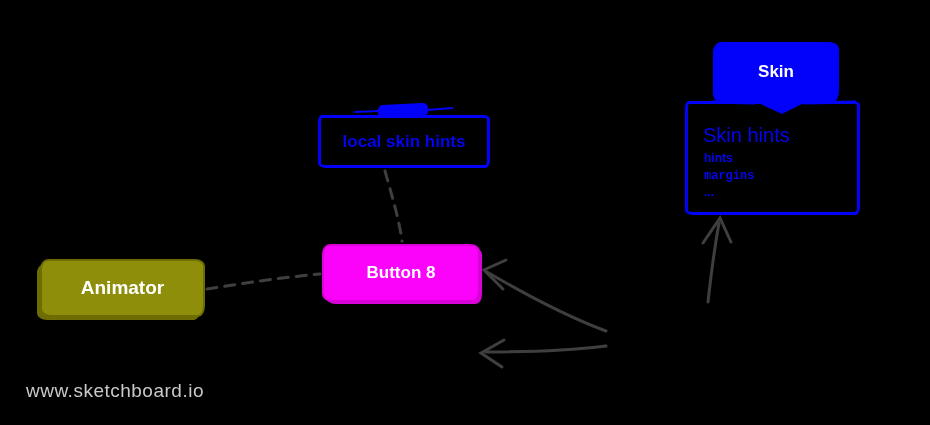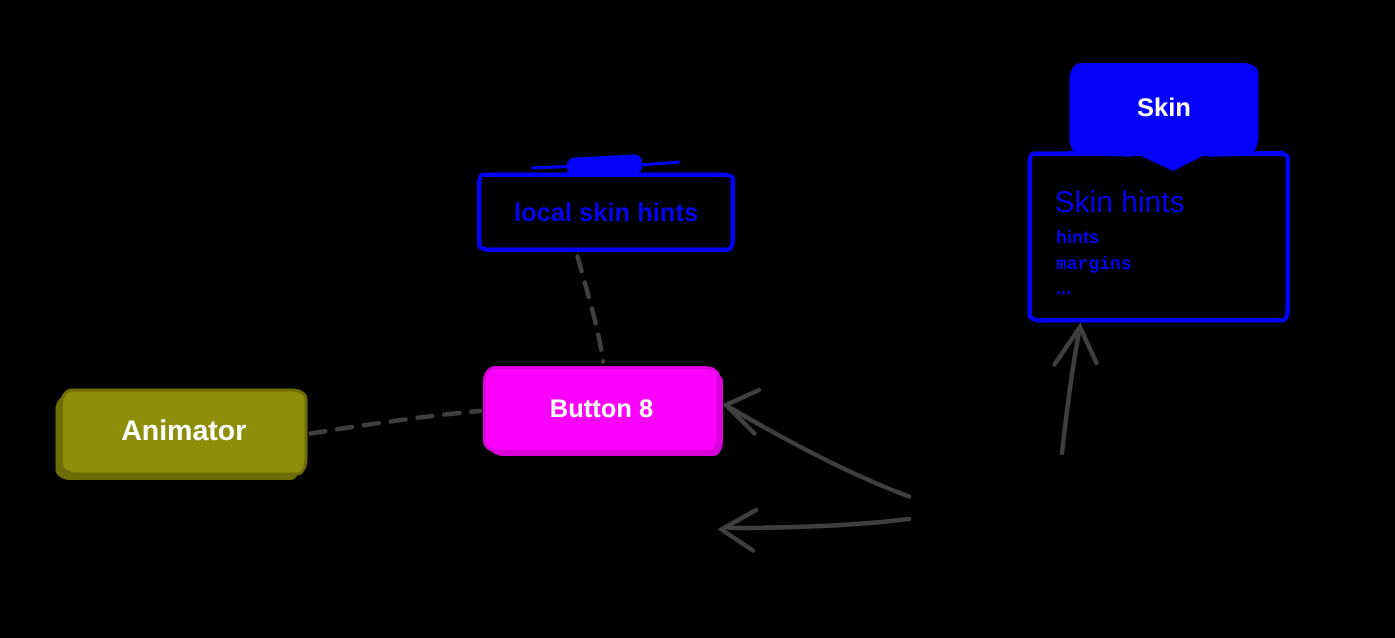--- a/index.html
+++ b/index.html
@@ -164,13 +164,14 @@
       <line x1="427" y1="110" x2="453" y2="108" stroke="var(--blue)" stroke-width="2"></line>
     </g>
 
     <g>
       <polygon points="750,99 812,99 782,114" fill="var(--blue)"></polygon>
       <line x1="712" y1="102" x2="755" y2="103" stroke="var(--blue)" stroke-width="3"></line>
       <line x1="805" y1="103" x2="856" y2="102" stroke="var(--blue)" stroke-width="3"></line>
     </g>
   </svg>
 
+  <div id="watermark">www.sketchboard.io</div>
 </div>
 
 </body></html>

